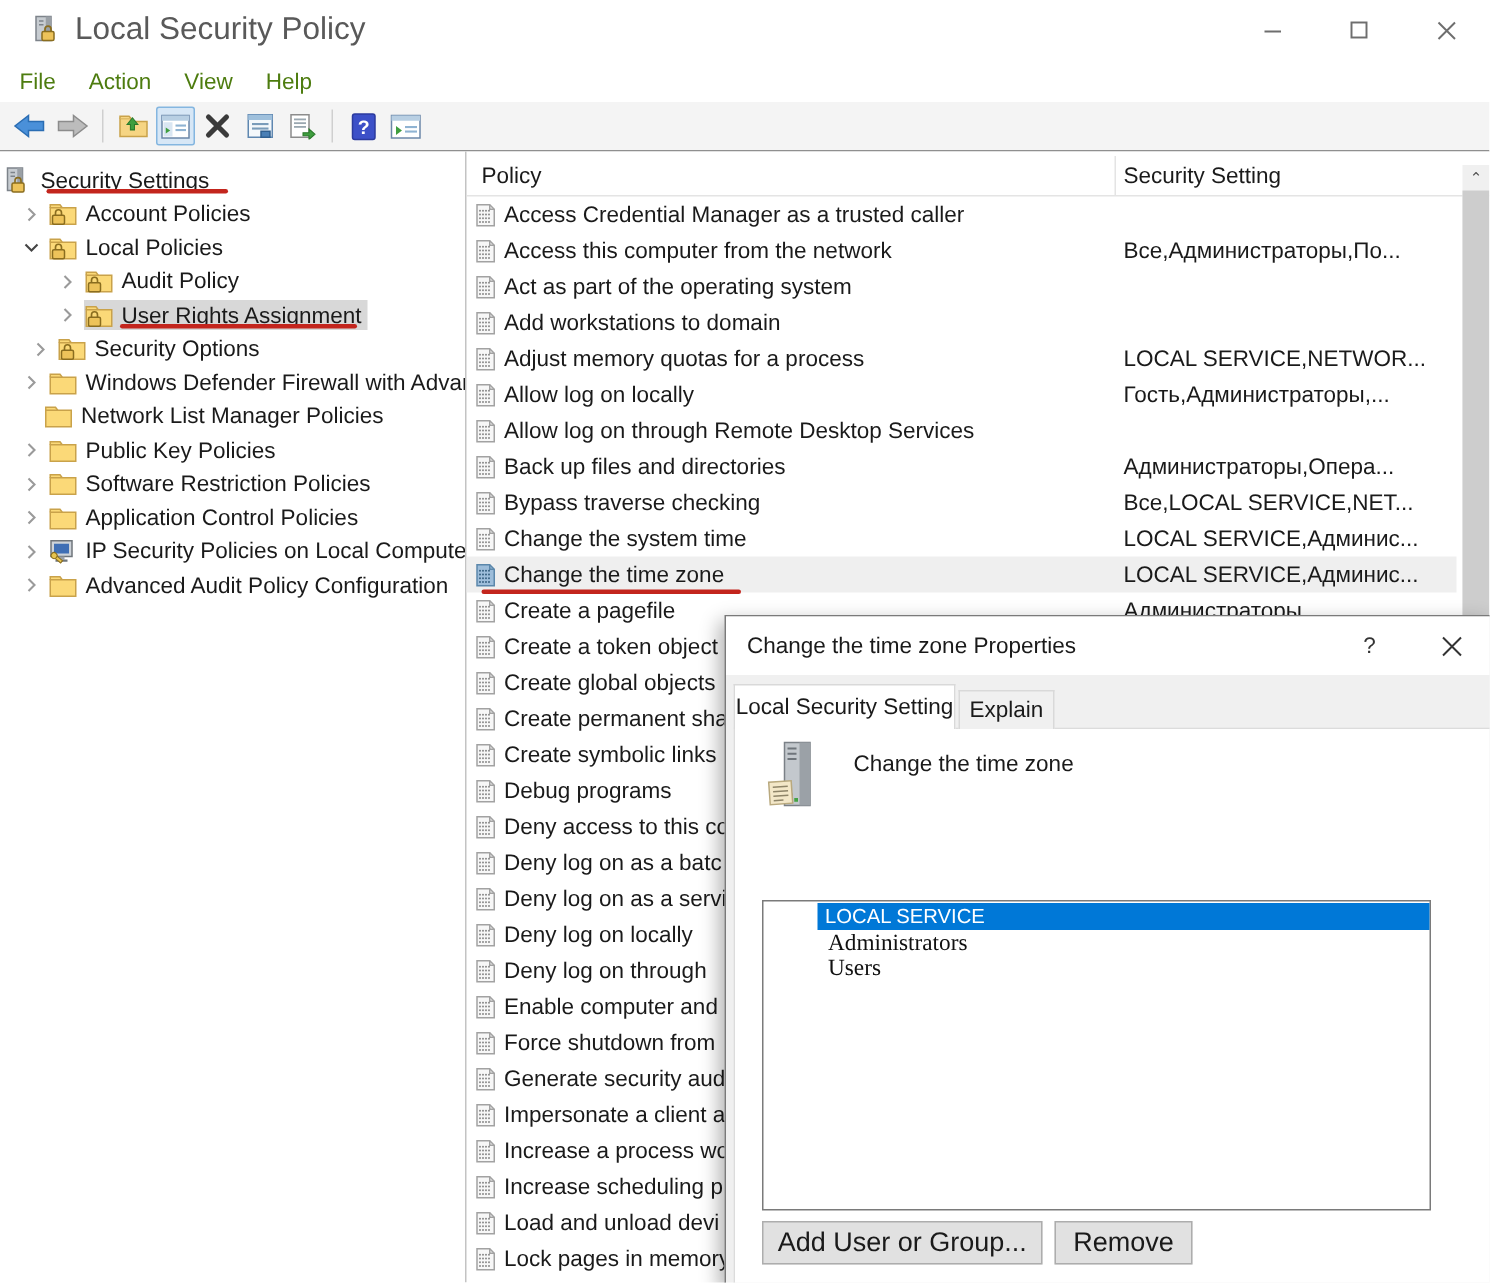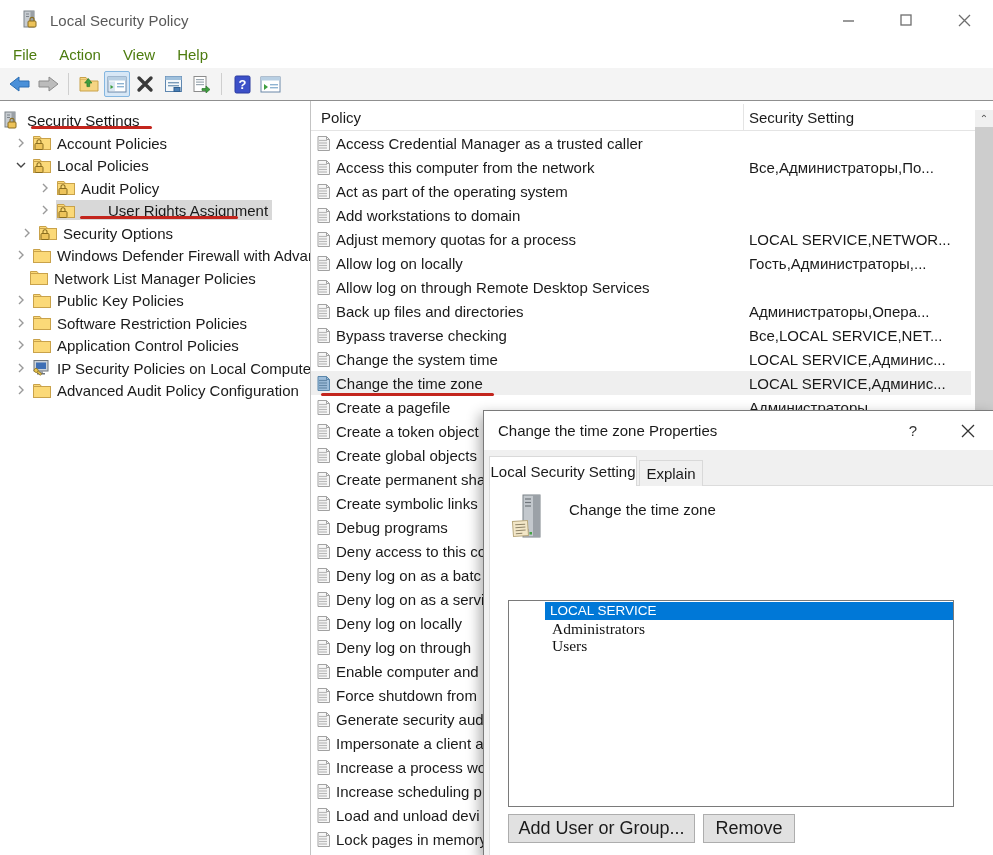--- a/index.html
+++ b/index.html
@@ -8,40 +8,40 @@
     position:relative;
     background:#fff;
     font-family:"Liberation Sans", sans-serif;
     font-size:15px;
     color:#1a1a1a;
     -webkit-font-smoothing:antialiased;
   }
   
   .titlebar { position:absolute; left:0; top:0; width:993px; height:40px; background:#fff; display:flex; align-items:center; }
   .titlebar .appicon { margin-left:20px; width:20px; height:20px; flex:0 0 auto; }
-  .titlebar .apptitle { margin-left:10px; color:#595959; font-size:15px; }
+  .titlebar .apptitle { margin-left:10px; color:#595959; font-size:21px; }
   .win-controls { position:absolute; right:0; top:0; height:40px; display:flex; }
   .win-btn { width:58px; height:40px; display:flex; align-items:center; justify-content:center; color:#6e6e6e; }
   
   .menubar { position:absolute; left:0; top:40px; width:993px; height:28px; background:#fff; display:flex; align-items:center; }
   .menu-item { padding:0 11px; height:100%; display:flex; align-items:center; color:#4d7c0f; }
   .menu-item:first-child { padding-left:13px; }
   
   .toolbar { position:absolute; left:0; top:68px; width:993px; height:33px; background:#f4f4f4; display:flex; align-items:center; padding-left:6px; border-bottom:1px solid #8f8f8f; }
   .tool { width:26px; height:26px; display:flex; align-items:center; justify-content:center; margin:0 1px; border:1px solid transparent; border-radius:2px; }
   .tool.active { background:#d7e7f6; border-color:#84b6e0; }
   .tool-sep { width:1px; height:22px; background:#cfcfcf; margin:0 6px; }
   
   .content { position:absolute; left:0; top:101px; width:993px; height:754px; display:flex; background:#fff; }
   .tree-pane { width:311px; height:100%; border-right:1px solid #c3c3c3; padding-top:8px; overflow:hidden; white-space:nowrap; }
   .tree-row { display:flex; align-items:center; height:22.5px; }
   .chev { width:22px; height:16px; display:flex; align-items:center; justify-content:center; flex:0 0 auto; }
   .ticon { width:22px; height:18px; display:flex; align-items:center; flex:0 0 auto; }
-  .tsel { display:flex; align-items:flex-end; padding:1px 4px 1px 0; }
-  .tsel.selected { background:#d8d8d8;gap:27px; }
+  .tsel { display:flex; align-items:center; padding:1px 4px 1px 0; }
+  .tsel.selected { background:#d8d8d8; }
   .tlabel { margin-left:3px; }
   
   .list-pane { position:relative; flex:1; height:100%; overflow:hidden; }
   .lv-header { margin-top:3px; height:27px; display:flex; align-items:center; border-bottom:1px solid #e4e4e4; }
   .lv-col-policy { width:433px; padding-left:10px; border-right:1px solid #e4e4e4; height:100%; display:flex; align-items:center; }
   .lv-col-setting { padding-left:5px; height:100%; display:flex; align-items:center; }
   .lv-rows { }
   .lv-row { display:flex; align-items:center; height:24px; width:660px; }
   .lv-row.selected { background:#efefef; }
   .lv-icon { width:20px; margin-left:5px; display:flex; align-items:center; flex:0 0 auto; }

